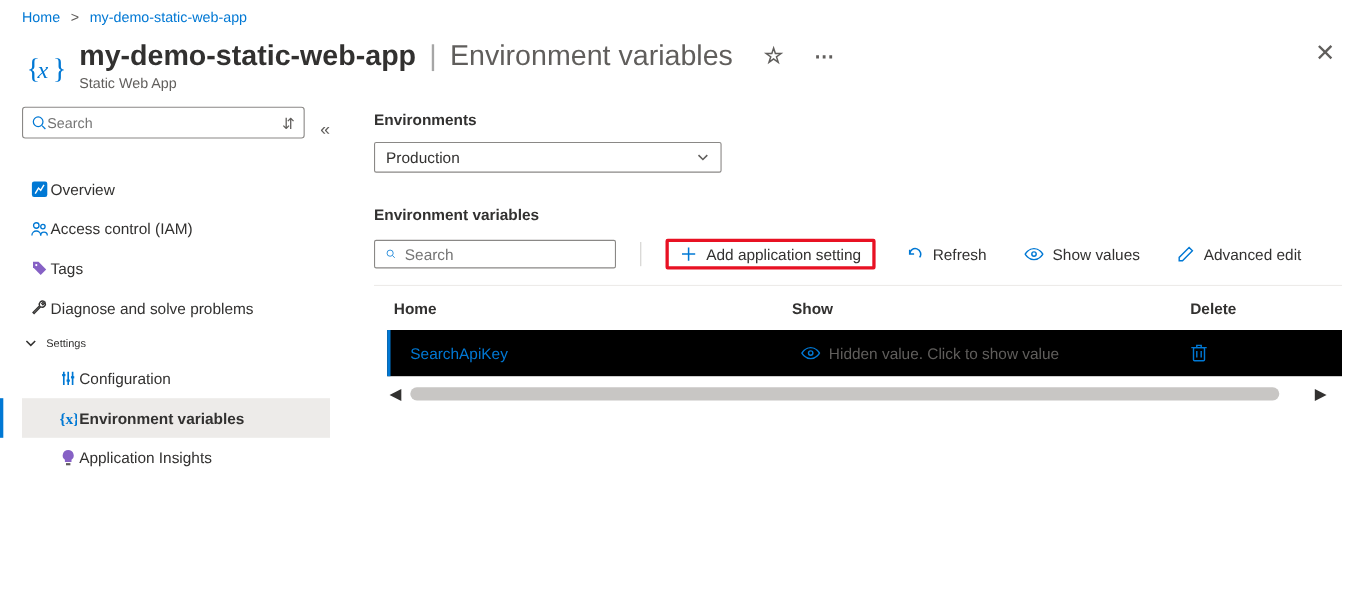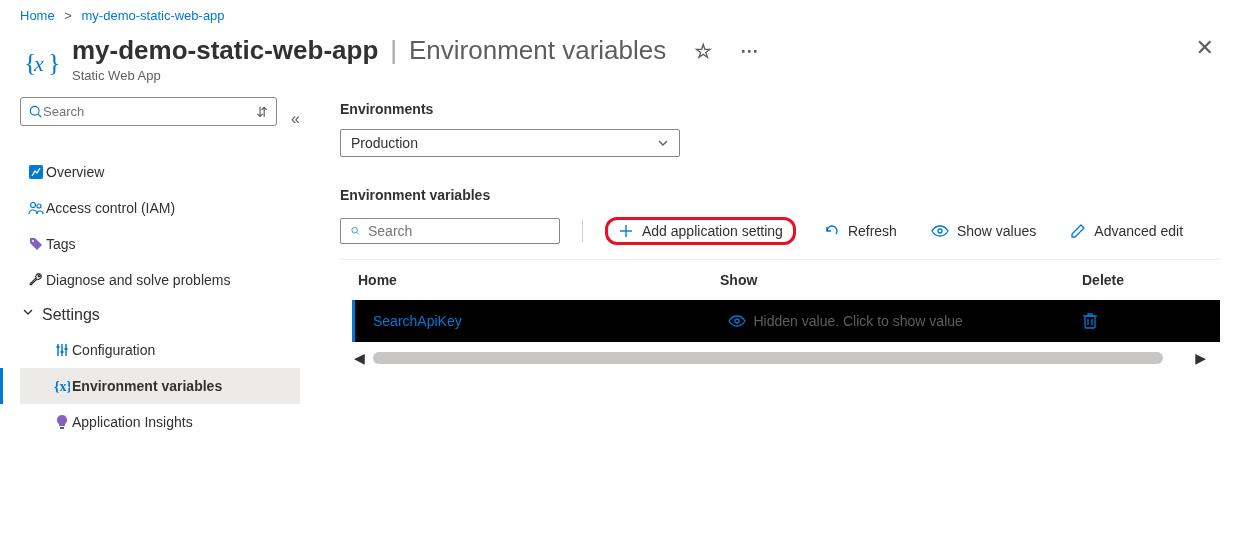--- a/index.html
+++ b/index.html
@@ -30,36 +30,36 @@
     
     .side-search { display: flex; align-items: center; border: 1px solid #8a8886; border-radius: 3px; padding: 4px 8px; margin-bottom: 14px; position: relative; }
     .side-search input { border: none; outline: none; flex: 1; font-size: 13px; padding: 2px 0; }
     .side-collapse { color: #605e5c; font-weight: 300; margin-left: 14px; cursor: pointer; font-size: 16px; }
     .side-top { display: flex; align-items: center; margin-bottom: 14px; }
     .side-sort { color: #605e5c; font-size: 14px; margin-left: 6px; cursor: pointer; }
 
     
     .nav-item { display: flex; align-items: center; padding: 8px 6px; cursor: pointer; border-radius: 0; font-size: 14px; }
     .nav-item .icon { width: 20px; height: 20px; display: flex; align-items: center; justify-content: center; }
-    .nav-group { display: flex; align-items: flex-start; padding: 8px 2px; cursor: pointer; gap: 8px; font-size: 16px; }
+    .nav-group { display: flex; align-items: flex-end; padding: 8px 2px; cursor: pointer; gap: 8px; font-size: 10px; }
     .nav-sub { padding-left: 32px; }
     .nav-item.active { background: #edebe9; font-weight: 600; position: relative; }
     .nav-item.active::before { content: ""; position: absolute; left: -20px; top: 0; bottom: 0; width: 3px; background: #0078d4; }
 
     
     .section-label { font-weight: 600; font-size: 14px; margin-top: 4px; margin-bottom: 12px; }
-    .env-select { display: flex; align-items: center; justify-content: space-between; border: 1px solid #8a8886; border-radius: 2px; padding: 5px 10px; width: 340px; font-size: 14px; cursor: pointer; }
+    .env-select { display: flex; align-items: center; justify-content: space-between; border: 1px solid #8a8886; border-radius: 2px; padding: 5px 10px; width: 316px; font-size: 14px; cursor: pointer; }
 
     .toolbar { display: flex; align-items: center; gap: 22px; margin-top: 14px; margin-bottom: 14px; }
     .search-box { display: flex; align-items: center; border: 1px solid #8a8886; border-radius: 2px; padding: 4px 10px; width: 220px; gap: 8px; }
     .search-box input { border: none; outline: none; flex: 1; font-size: 14px; }
     .vsep { width: 1px; height: 22px; background: #d2d0ce; }
     .tool-btn { display: flex; align-items: center; gap: 8px; cursor: pointer; font-size: 14px; padding: 4px 6px; }
     .tool-btn .ticon { color: #0078d4; display: flex; }
-    .highlight { border: 3px solid #e81123; border-radius: 12px; padding: 3px 10px; }
+    .highlight { border: 3px solid #e81123; border-radius: 2px; padding: 3px 10px; }
 
     
     .table { border-top: 1px solid #edebe9; }
     .thead, .trow { display: grid; grid-template-columns: 1fr 1fr 120px; padding: 12px 18px; align-items: center; }
     .thead { font-weight: 600; font-size: 14px; }
     .trow { border-left: 3px solid #0078d4; background: #000000; font-size: 14px; margin-left: 12px; }
     .cell-value { display: flex; align-items: center; gap: 8px; color: #605e5c; cursor: pointer; }
     .cell-delete { text-align: center; }
     .del-btn { color: #0078d4; cursor: pointer; }
 

